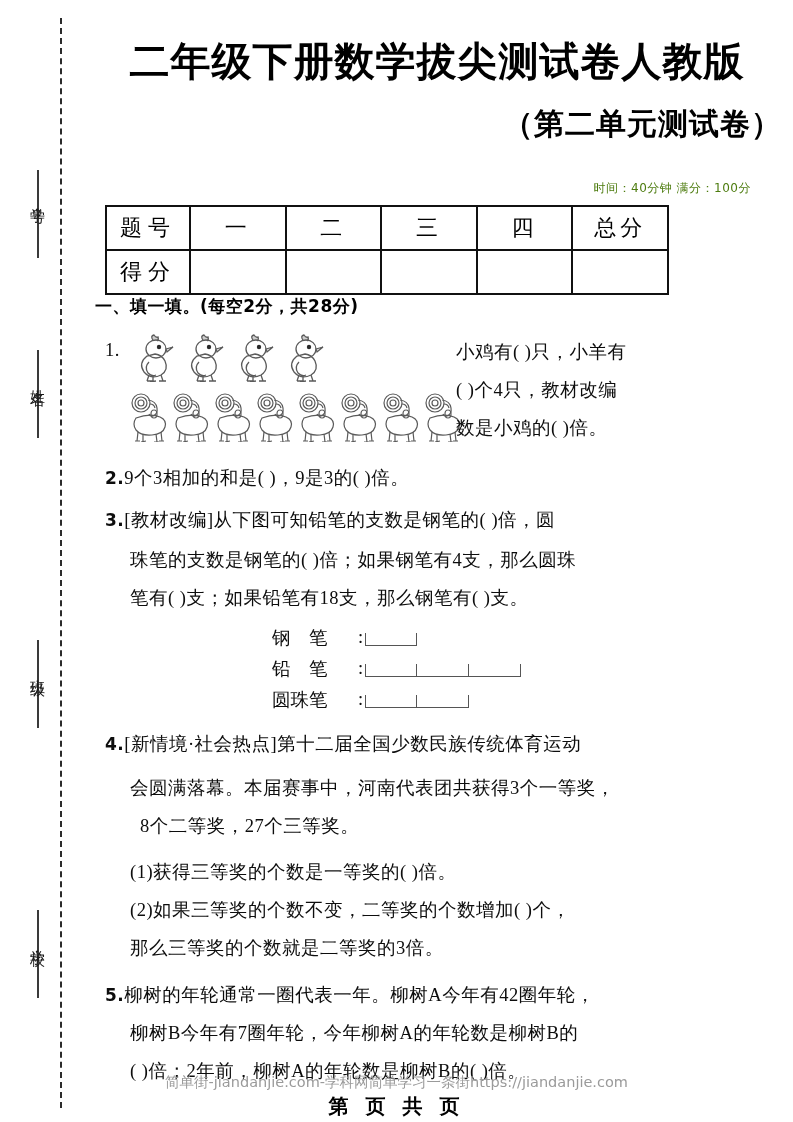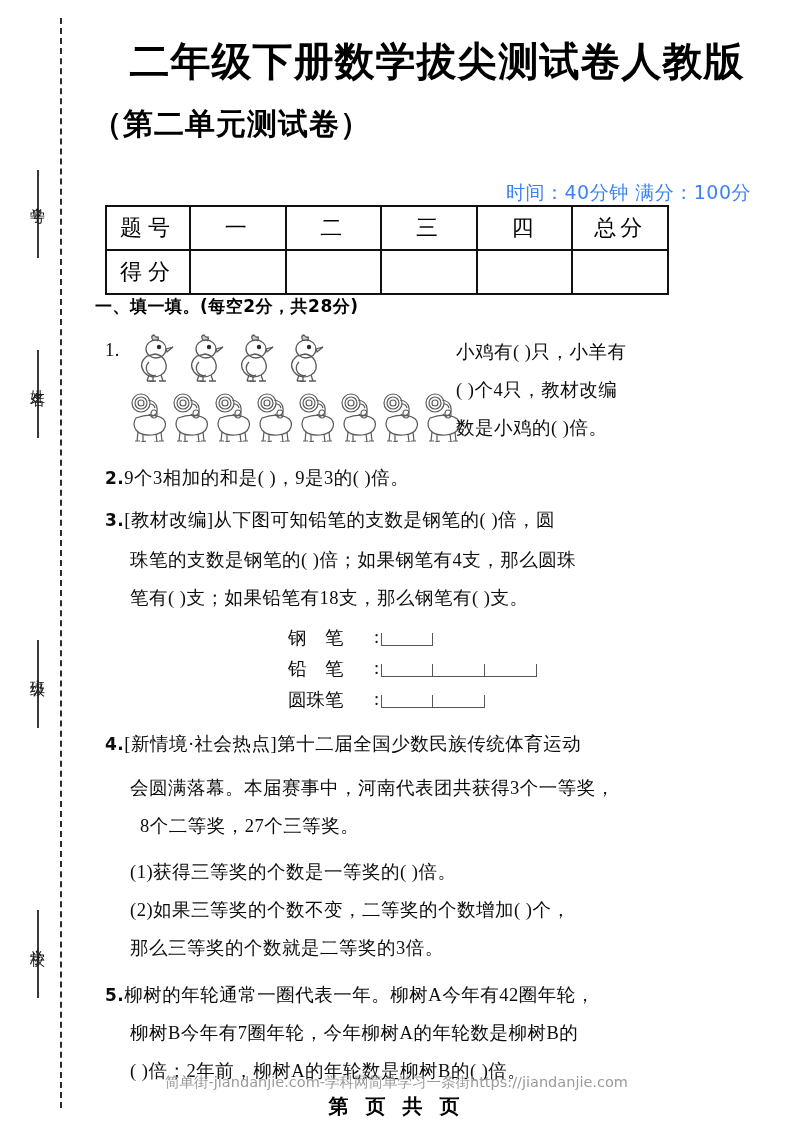--- a/index.html
+++ b/index.html
@@ -65,33 +65,33 @@
     font-weight: bold;
     font-size: 40px;
     letter-spacing: 1px;
     color: #000;
     white-space: nowrap;
   }
   .title-sub {
     position: absolute;
     left: 92px; top: 104px;
     width: 690px;
-    text-align: left;
+    text-align: right;
     font-family: "DejaVu Sans", sans-serif;
     font-weight: bold;
     font-size: 30px;
     letter-spacing: 1px;
     color: #000;
   }
   .meta-line {
     position: absolute;
     right: 42px; top: 180px;
     font-family: "DejaVu Sans", sans-serif;
-    font-size: 19px;
-    color: #3b82f6;
+    font-size: 12px;
+    color: #4d7c0f;
     letter-spacing: 0.5px;
     padding-left: 40px;
   }
 
   
   .score-table {
     position: absolute;
     left: 105px; top: 205px;
     border-collapse: collapse;
     width: 564px;
@@ -420,21 +420,21 @@
   <div class="q" style="left:105px; top:458px;">
     <span class="qnum">2.</span><span>9个3相加的和是(        )，9是3的(        )倍。</span>
   </div>
 
   <div class="q" style="left:105px; top:500px;">
     <span class="qnum">3.</span><span>[教材改编]从下图可知铅笔的支数是钢笔的(        )倍，圆</span>
   </div>
   <div class="q" style="left:130px; top:540px;">珠笔的支数是钢笔的(        )倍；如果钢笔有4支，那么圆珠</div>
   <div class="q" style="left:130px; top:578px;">笔有(        )支；如果铅笔有18支，那么钢笔有(        )支。</div>
 
-  <div class="bar-block" style="left:272px; top:622px;margin-left:16px;">
+  <div class="bar-block" style="left:272px; top:622px;">
     <div class="bar-row">
       <span class="bar-label">钢　笔</span>
       <span class="bar-colon">:</span>
       <span class="bar-units">
         <span class="bar-seg first"></span>
       </span>
     </div>
     <div class="bar-row">
       <span class="bar-label">铅　笔</span>
       <span class="bar-colon">:</span>

